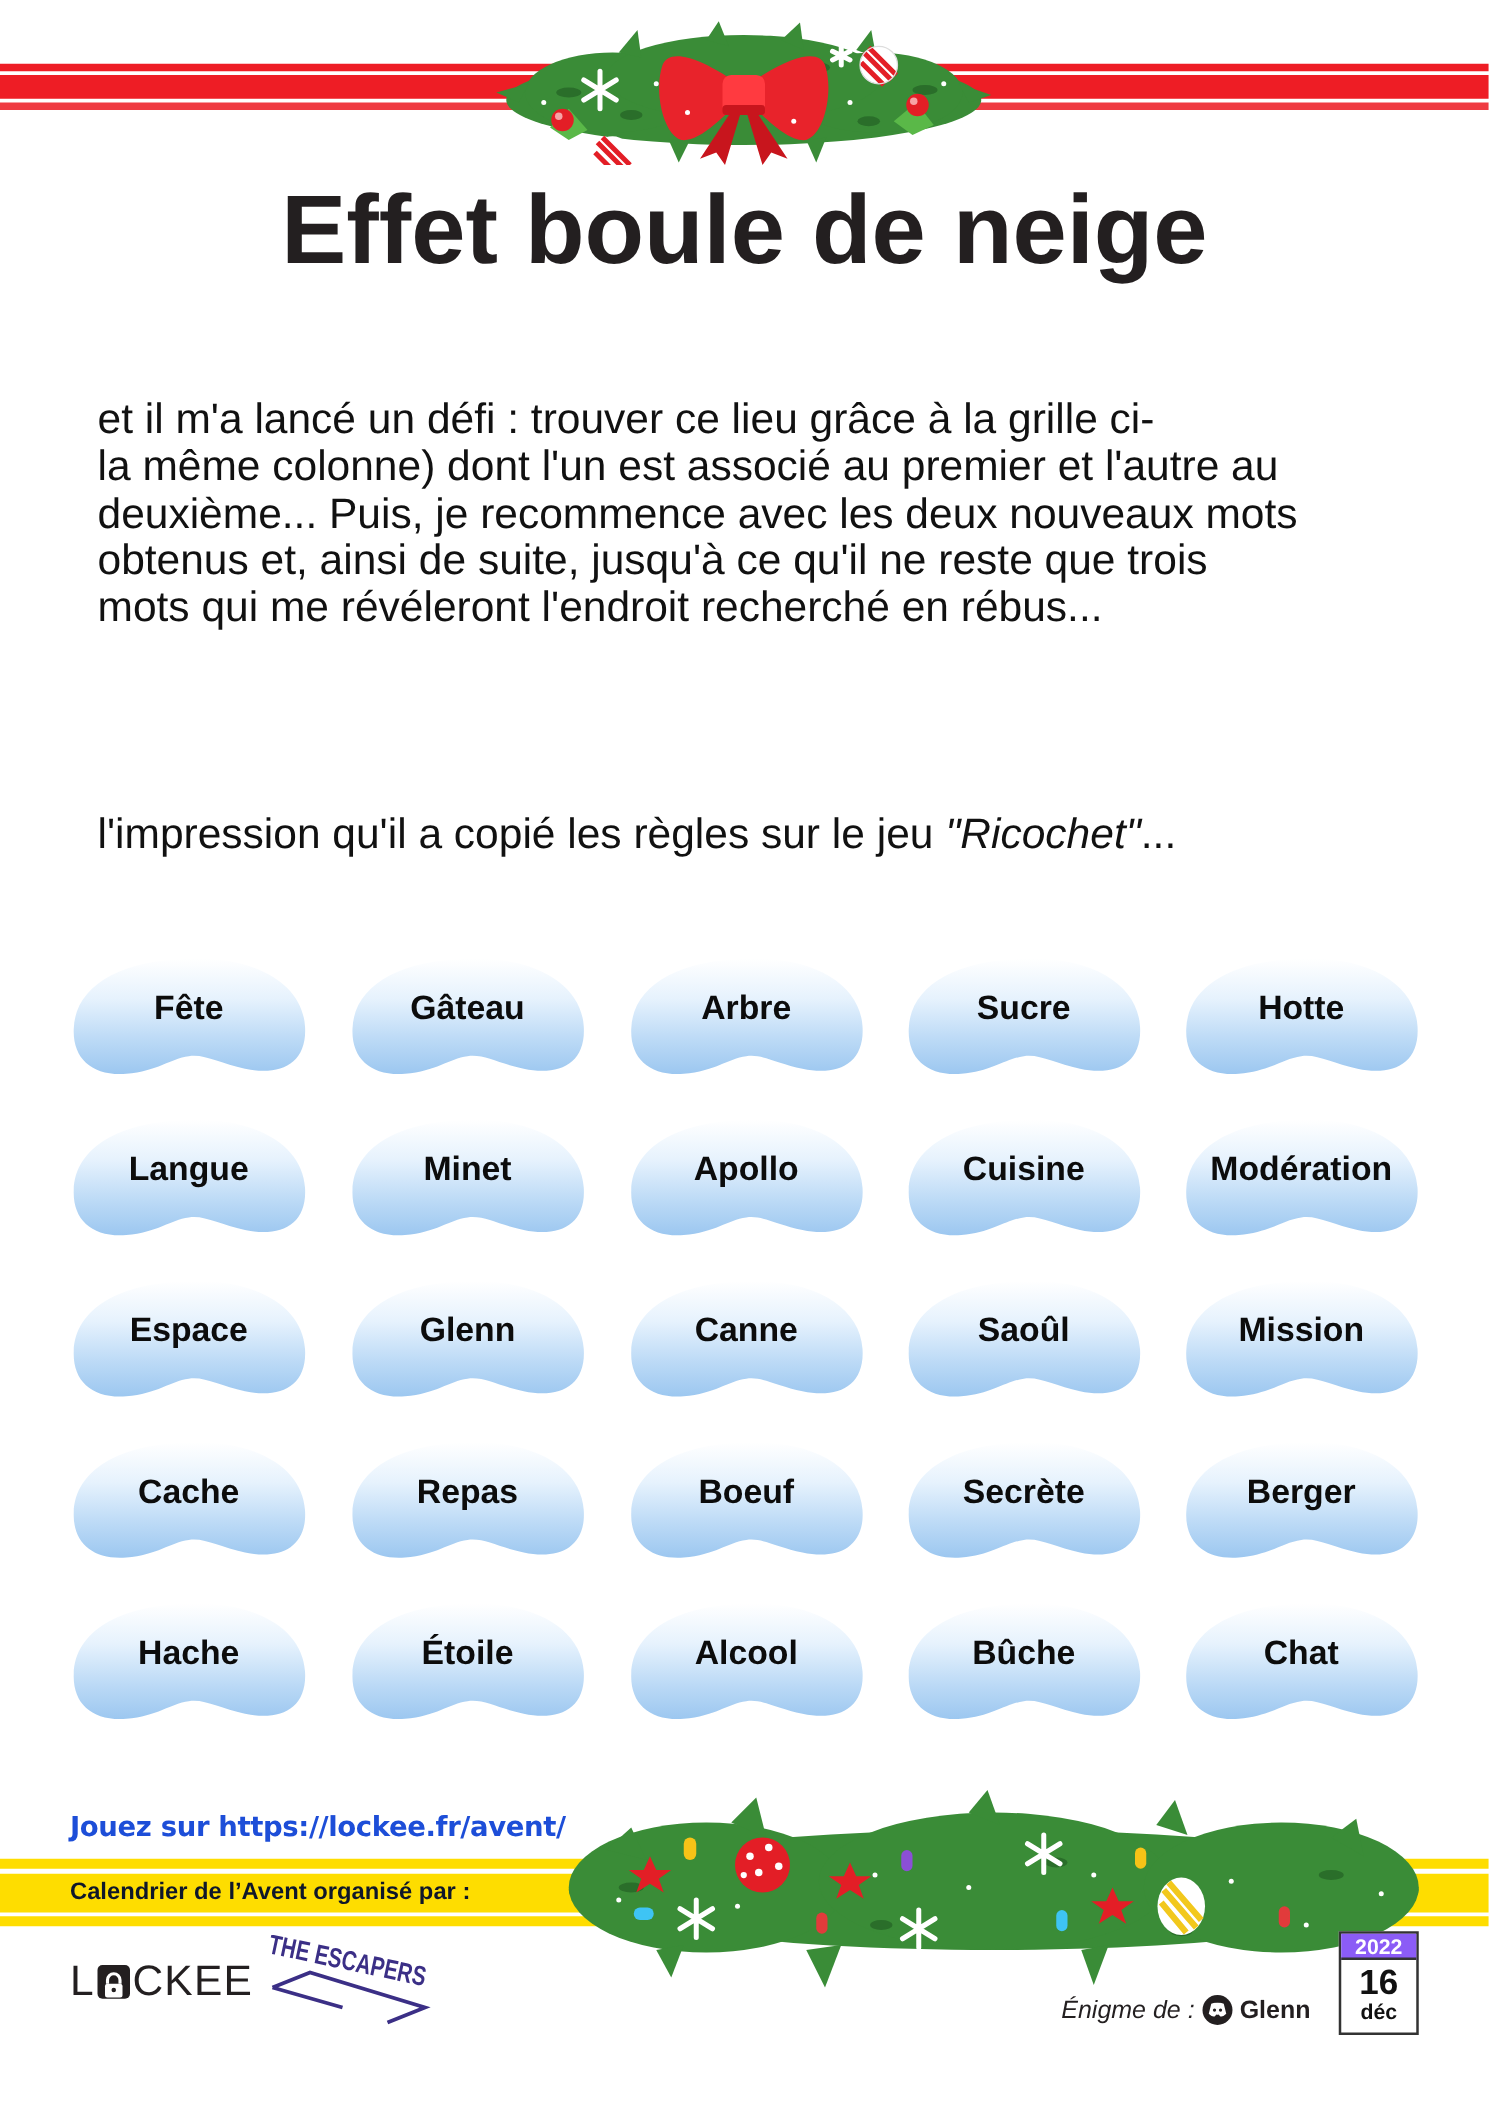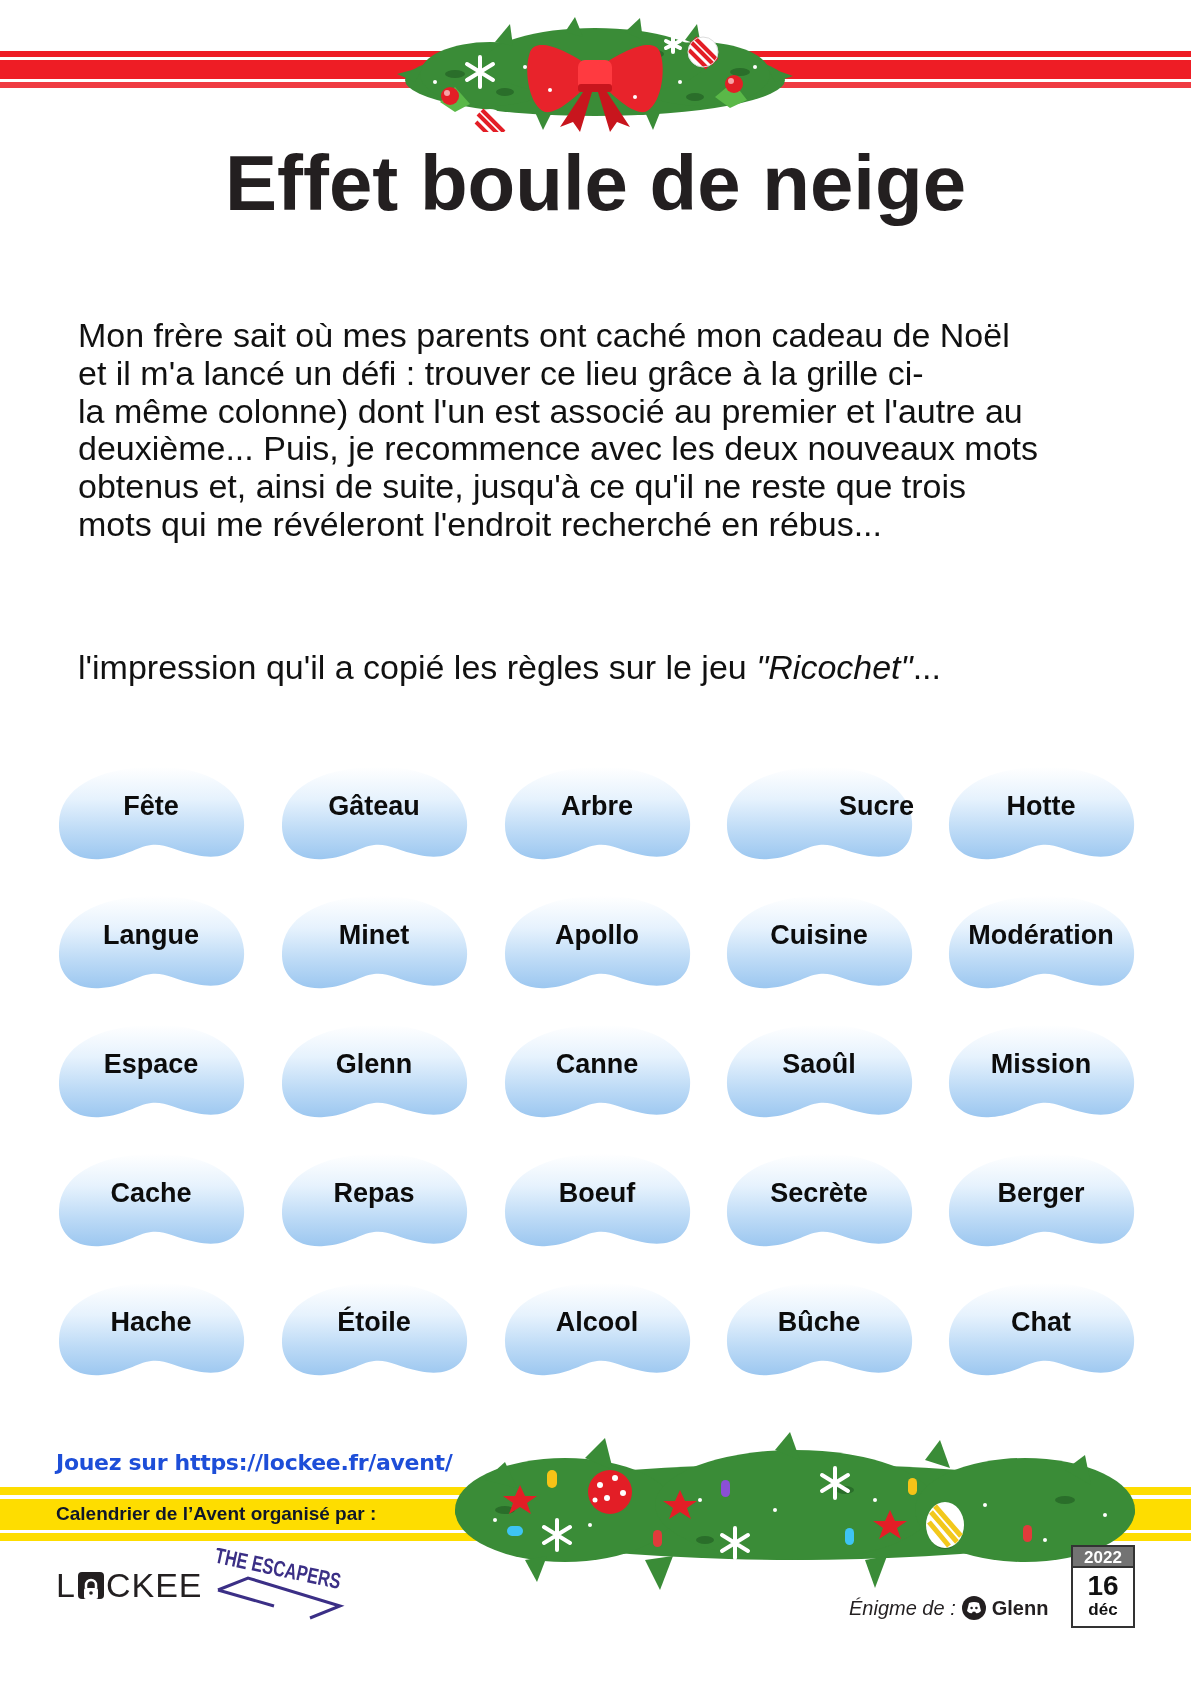--- a/index.html
+++ b/index.html
@@ -64,21 +64,21 @@
 
   .enigme { position: absolute; left: 849px; top: 1596px; display: flex; align-items: center; gap: 6px;
     font-family: "Liberation Sans", sans-serif; font-size: 20px; color: #231f20; }
   .enigme .lbl { font-style: italic; }
   .enigme .author { font-weight: 700; }
   .discord { width: 24px; height: 24px; border-radius: 50%; background: #231f20; display: inline-flex;
     align-items: center; justify-content: center; }
 
   .cal { position: absolute; left: 1071px; top: 1545px; width: 64px; height: 83px; border: 2px solid #333;
     background: #fff; text-align: center; }
-  .cal .year { background: #737373; color: #fff; font-weight: 700; font-size: 17px; height: 21px; line-height: 21px;
+  .cal .year { background: #8b5cf6; color: #fff; font-weight: 700; font-size: 17px; height: 21px; line-height: 21px;
     font-family: "Liberation Sans", sans-serif; border-bottom: 2px solid #333; }
   .cal .day { font-weight: 700; font-size: 28px; line-height: 30px; margin-top: 3px;
     font-family: "Liberation Sans", sans-serif; color: #111; }
   .cal .month { font-weight: 700; font-size: 17px; line-height: 18px; font-family: "Liberation Sans", sans-serif; color: #111; }
 </style>
 </head>
 <body>
 
 <div class="ribbon-top rt1"></div>
 <div class="ribbon-top rt2"></div>
@@ -148,21 +148,20 @@
       <circle cx="240" cy="85" r="2"></circle>
     <circle cx="285" cy="70" r="2"></circle>
       <circle cx="360" cy="55" r="2"></circle>
       <circle cx="40" cy="70" r="2"></circle>
   </g>
 </svg>
 
 <h1 class="title">Effet boule de neige</h1>
 
 <div class="para">
-  <span class="para-line">Mon frère sait où mes parents ont caché mon cadeau de Noël</span>
   <span class="para-line">et il m'a lancé un défi : trouver ce lieu grâce à la grille ci-</span>
   <span class="para-line">la même colonne) dont l'un est associé au premier et l'autre au</span>
   <span class="para-line">deuxième... Puis, je recommence avec les deux nouveaux mots</span>
   <span class="para-line">obtenus et, ainsi de suite, jusqu'à ce qu'il ne reste que trois</span>
   <span class="para-line">mots qui me révéleront l'endroit recherché en rébus...</span>
 </div>
 
 <div class="ps">
   <span class="para-line"><span>l'impression qu'il a copié les règles sur le jeu </span><em>"Ricochet"</em><span>...</span></span>
 </div>
@@ -203,21 +202,21 @@
             <stop offset="0" stop-color="#ffffff"></stop>
             <stop offset="0.35" stop-color="#e6f2fd"></stop>
             <stop offset="0.7" stop-color="#bcdaf6"></stop>
             <stop offset="1" stop-color="#9cc7f0"></stop>
           </linearGradient>
         </defs>
         <path d="M95 4 C150 2 186 25 188 58 C190 88 168 98 140 92 C120 88 108 80 95 82 C80 84 70 94 45 96 C18 98 2 84 3 60 C4 26 40 5 95 4 Z" fill="url(#g0_2)"></path>
       </svg>
       <span class="label">Arbre</span>
     </div>
-    <div class="ball" style="left: 724px; top: 763px; justify-content: flex-end;">
+    <div class="ball" style="left: 724px; top: 763px;">
       <svg width="190" height="100" viewBox="0 0 190 100">
         <defs>
           <linearGradient id="g0_3" x1="0" y1="0" x2="0" y2="1">
             <stop offset="0" stop-color="#ffffff"></stop>
             <stop offset="0.35" stop-color="#e6f2fd"></stop>
             <stop offset="0.7" stop-color="#bcdaf6"></stop>
             <stop offset="1" stop-color="#9cc7f0"></stop>
           </linearGradient>
         </defs>
         <path d="M95 4 C150 2 186 25 188 58 C190 88 168 98 140 92 C120 88 108 80 95 82 C80 84 70 94 45 96 C18 98 2 84 3 60 C4 26 40 5 95 4 Z" fill="url(#g0_3)"></path>

